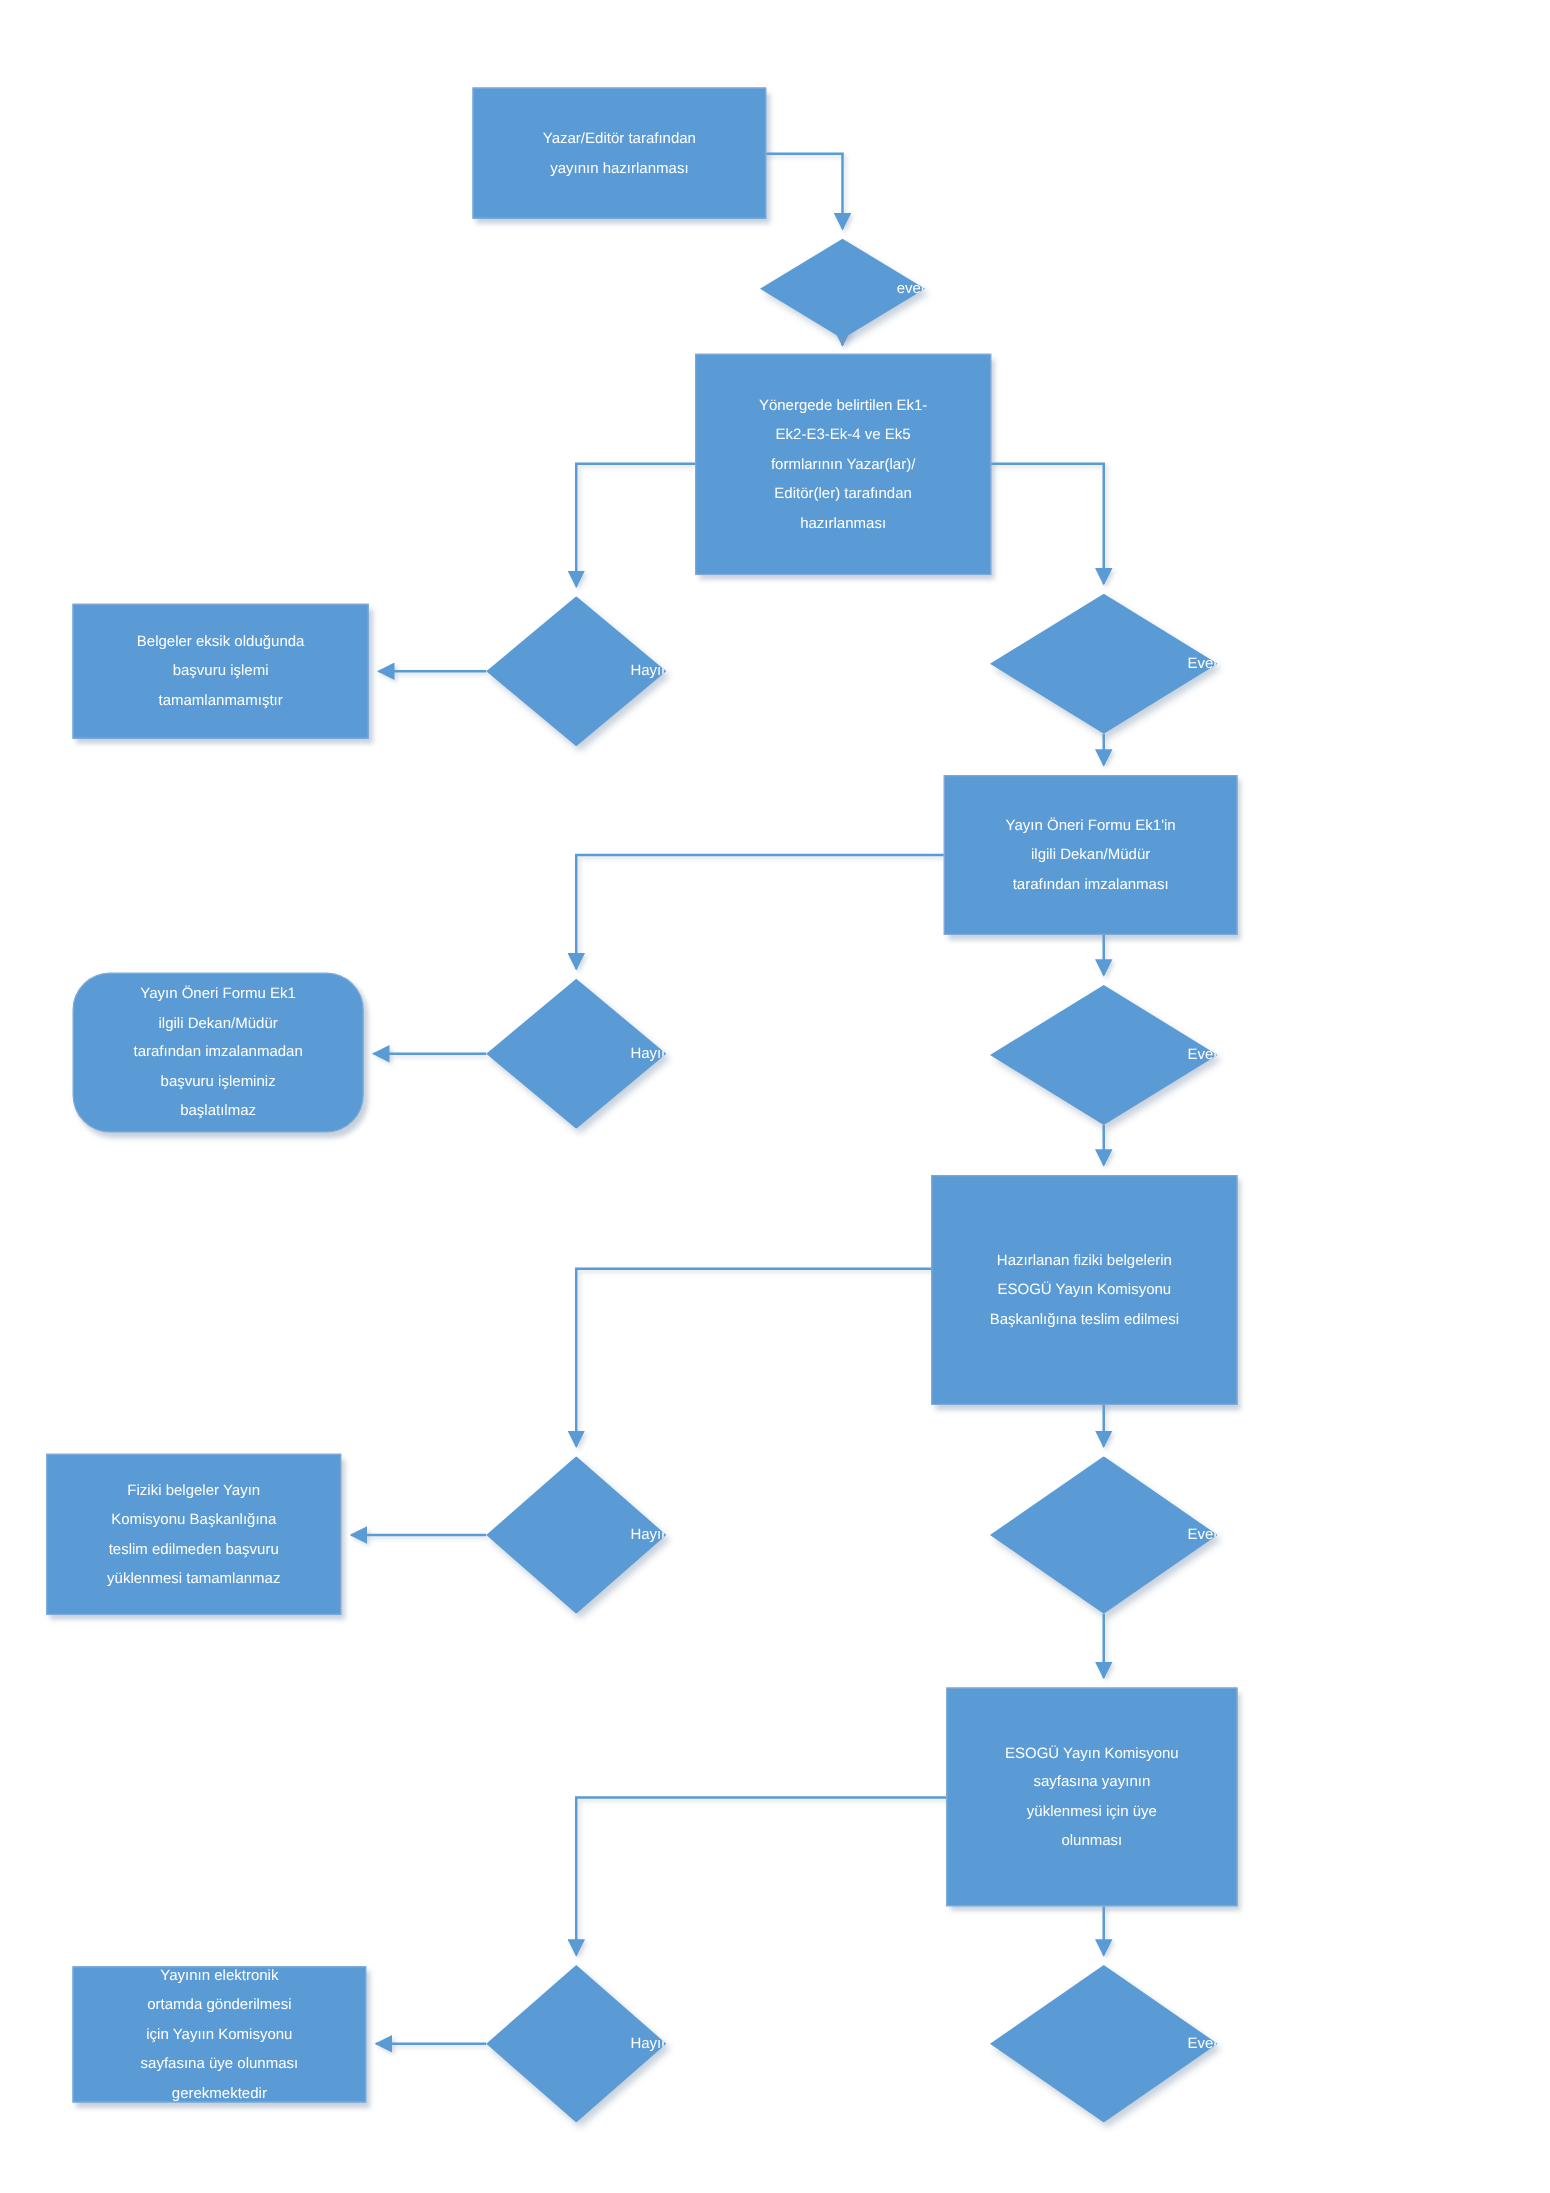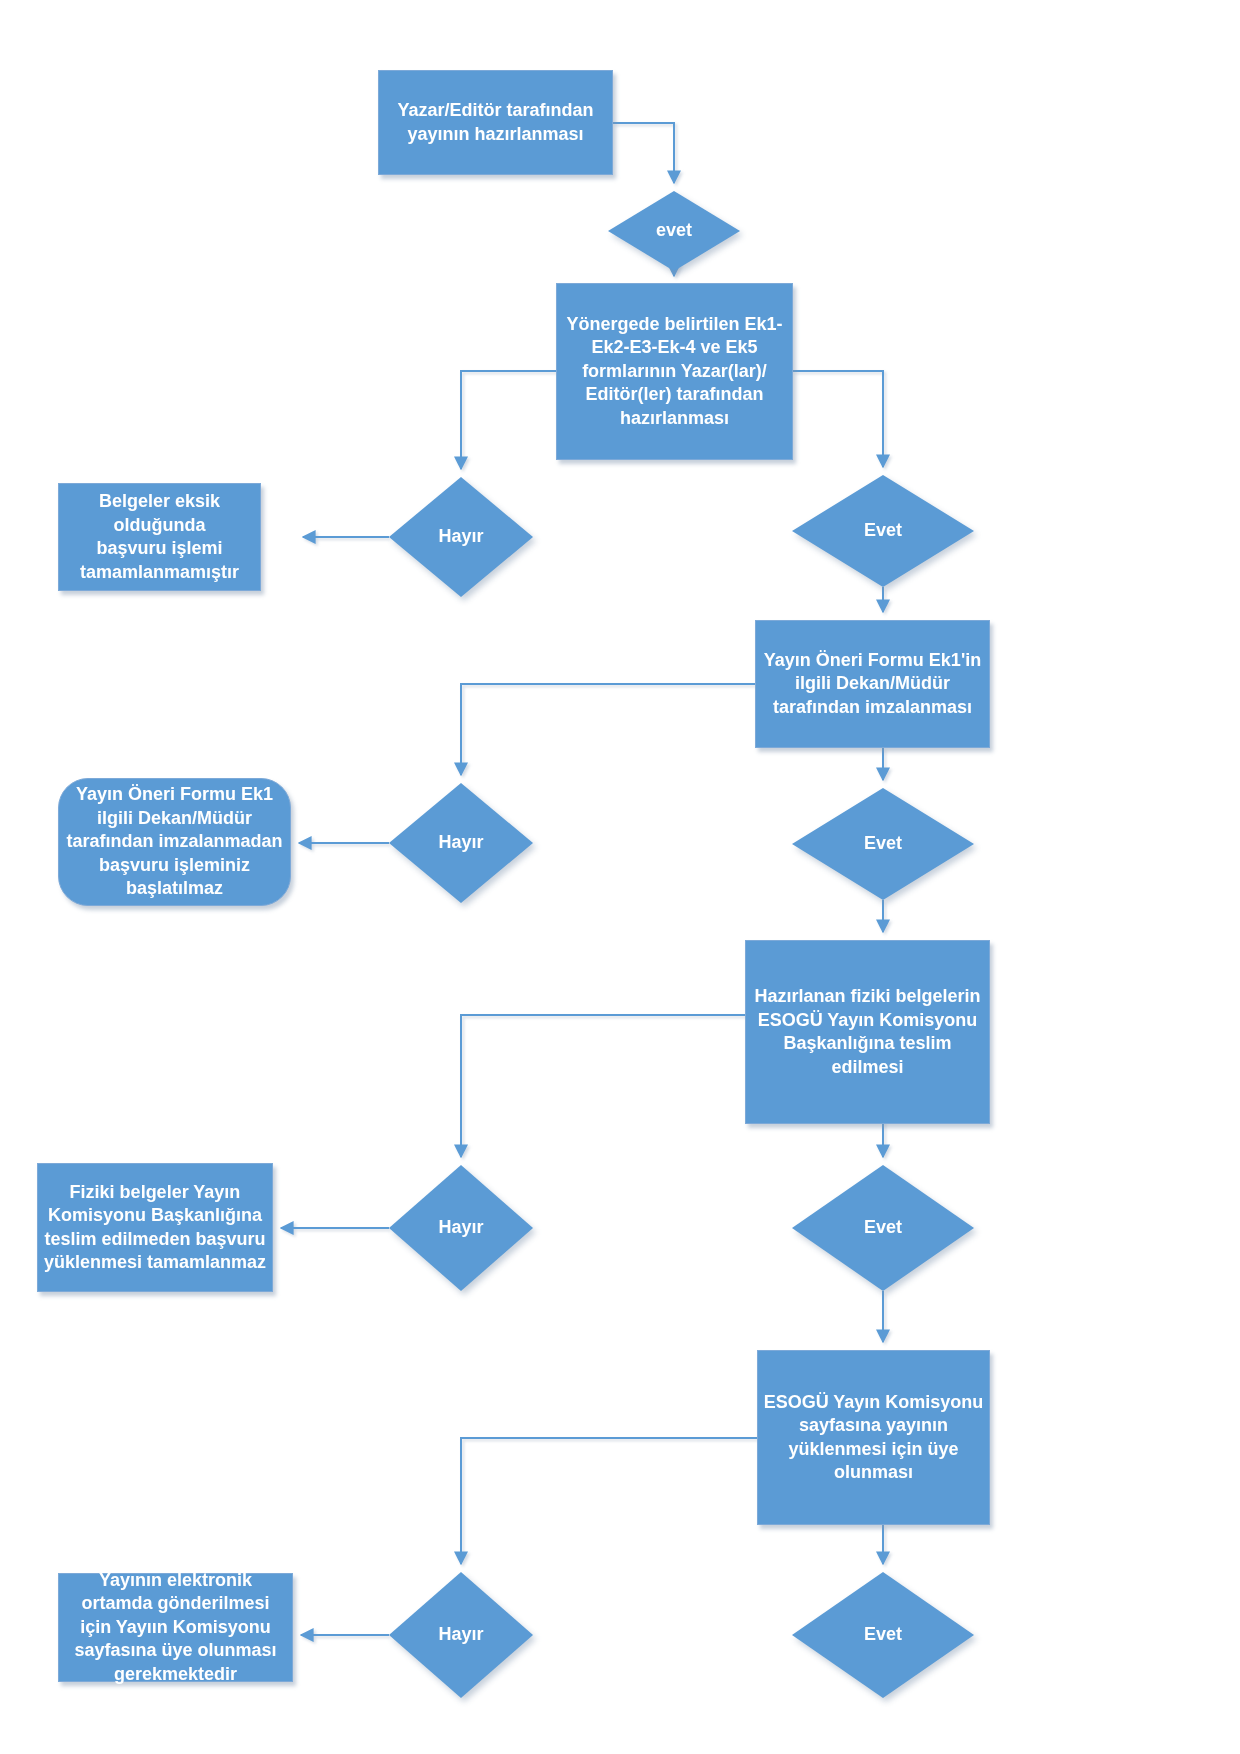--- a/index.html
+++ b/index.html
@@ -26,57 +26,56 @@
     display:flex;
     align-items:center;
     justify-content:center;
     text-align:center;
     color:var(--text);
     box-sizing:border-box;
     padding:2px;
   }
   .lbl{
     white-space:pre-line;
-    font-size:18px;
+    font-size:12px;
     line-height:23.5px;
     color:var(--text);
-    font-weight:bold;
   }
   .dwrap{
     position:absolute;
     filter:drop-shadow(3px 4px 3px rgba(130,150,175,.45));
   }
   .diamond{
     width:100%;
     height:100%;
     background:var(--fill);
     clip-path:polygon(50% 0,100% 50%,50% 100%,0 50%);
     display:flex;
     align-items:center;
-    justify-content:center;
+    justify-content:flex-end;
     text-align:center;
   }
   #connectors{
     position:absolute;
     left:0;top:0;
     filter:drop-shadow(2px 2px 1.5px rgba(130,150,175,.35));
   }
   #connectors polyline,#connectors line{
     fill:none;
     stroke:var(--connector);
     stroke-width:2;
   }
   
   #boxA {left:378px; top:70px;  width:235px; height:105px;}
   #boxB {left:556px; top:283px; width:237px; height:177px;}
   #boxC {left:755px; top:620px; width:235px; height:128px;}
   #boxD {left:745px; top:940px; width:245px; height:184px;}
   #boxE {left:757px; top:1350px;width:233px; height:175px;}
   
-  #boxL1{left:58px;  top:483px; width:203px; height:108px;}
+  #boxL1{left:58px;  top:483px; width:237px; height:108px;}
   #boxL2{left:58px;  top:778px; width:233px; height:128px;border-radius:30px;}
   #boxL3{left:37px;  top:1163px;width:236px; height:129px;}
   #boxL4{left:58px;  top:1573px;width:235px; height:109px;}
   
   #d0  {left:608px; top:191px;  width:132px; height:80px;}
   #dH1 {left:389px; top:477px;  width:144px; height:120px;}
   #dE1 {left:792px; top:475px;  width:182px; height:112px;}
   #dH2 {left:389px; top:783px;  width:144px; height:120px;}
   #dE2 {left:792px; top:788px;  width:182px; height:112px;}
   #dH3 {left:389px; top:1165px; width:144px; height:126px;}

